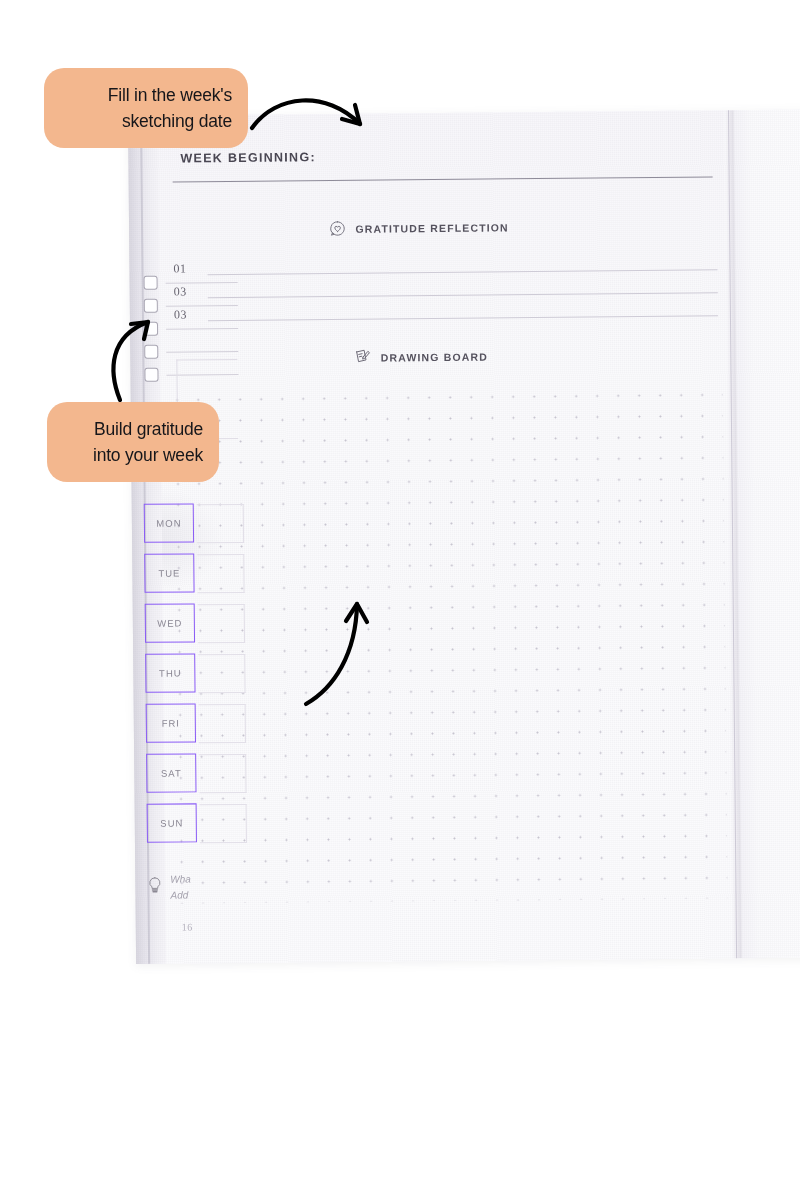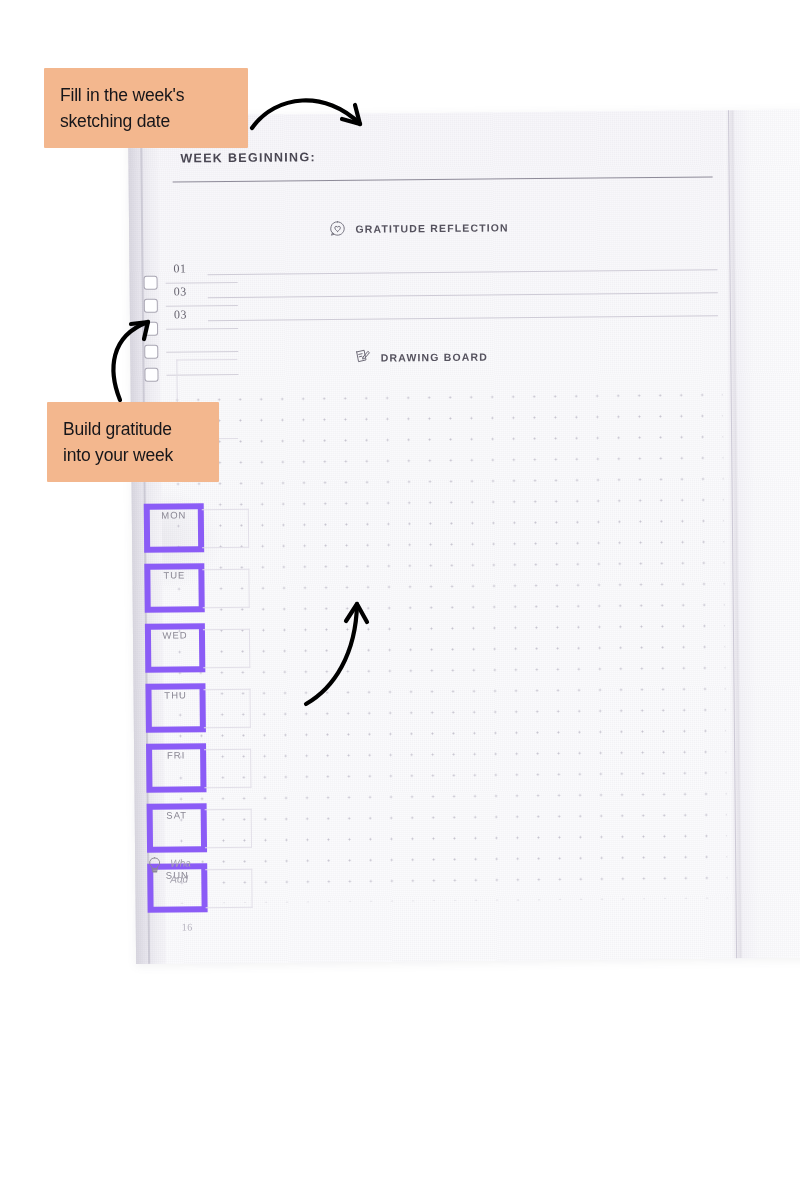--- a/index.html
+++ b/index.html
@@ -124,43 +124,43 @@
   }
 
   .rp-block{
     position:absolute;left:46px;top:244px;width:60px;height:78px;
     border:1px solid #e0dde6;border-right:none;
   }
 
   .days{position:absolute;left:12px;top:388px;}
   .day-cell{
     position:relative;width:48px;height:37px;
-    border:6px solid #8b5cf6;margin-bottom:11px;
-    display:flex;align-items:flex-start;justify-content:center;
+    border:1px solid #8b5cf6;margin-bottom:11px;
+    display:flex;align-items:center;justify-content:center;
   }
   .day-cell .d{
     font-size:9.5px;letter-spacing:1px;color:#8a8793;
   }
   .day-slot{
     position:absolute;left:52px;top:0;width:46px;height:37px;
     border:1px solid #e2dfe8;border-left:none;
   }
 
   .bulb-row{
-    position:absolute;left:12px;top:740px;display:flex;align-items:flex-start;gap:8px;
+    position:absolute;left:12px;top:756px;display:flex;align-items:center;gap:8px;
   }
   .bulb-txt{font-size:10px;line-height:16px;color:#a4a1ad;font-style:italic;}
 
   
   .callout{
     position:absolute;
     background:#f3b78e;
-    border-radius:1px;
+    border-radius:20px;
     color:#16161a;
-    text-align:left;
+    text-align:right;
     font-size:17.5px;
     line-height:26px;
     letter-spacing:-0.2px;
     padding:14px 16px;
     box-sizing:border-box;
   }
   #callout-1{ left:44px; top:68px; width:204px; }
   #callout-2{ left:47px; top:402px; width:172px; }
   #callout-3{ left:44px; top:650px; width:264px; }
 

